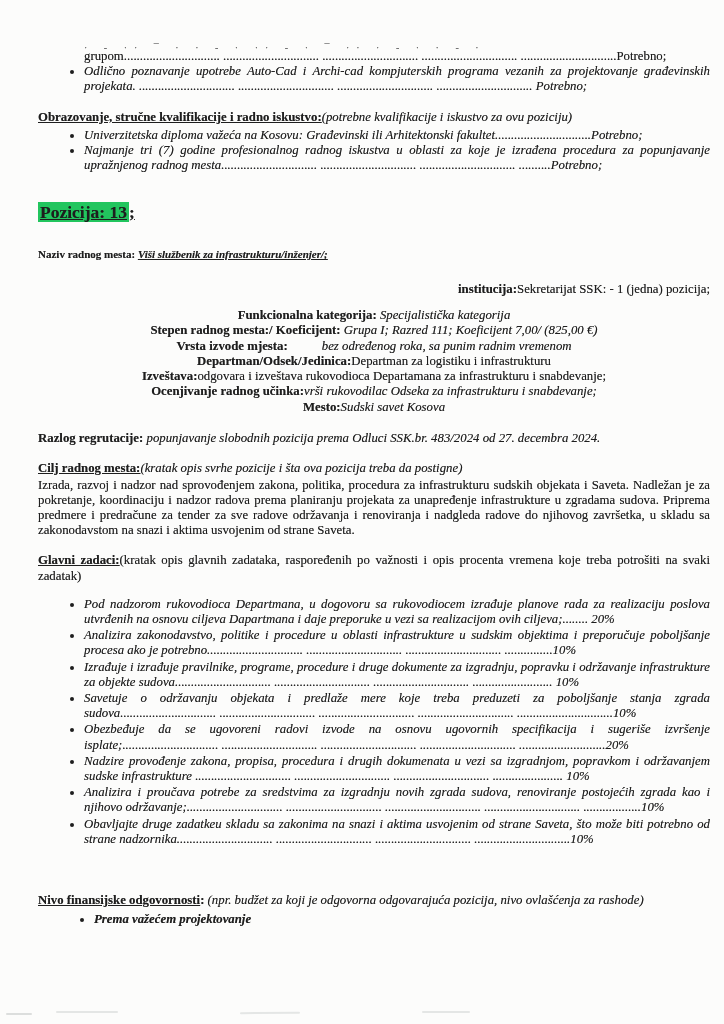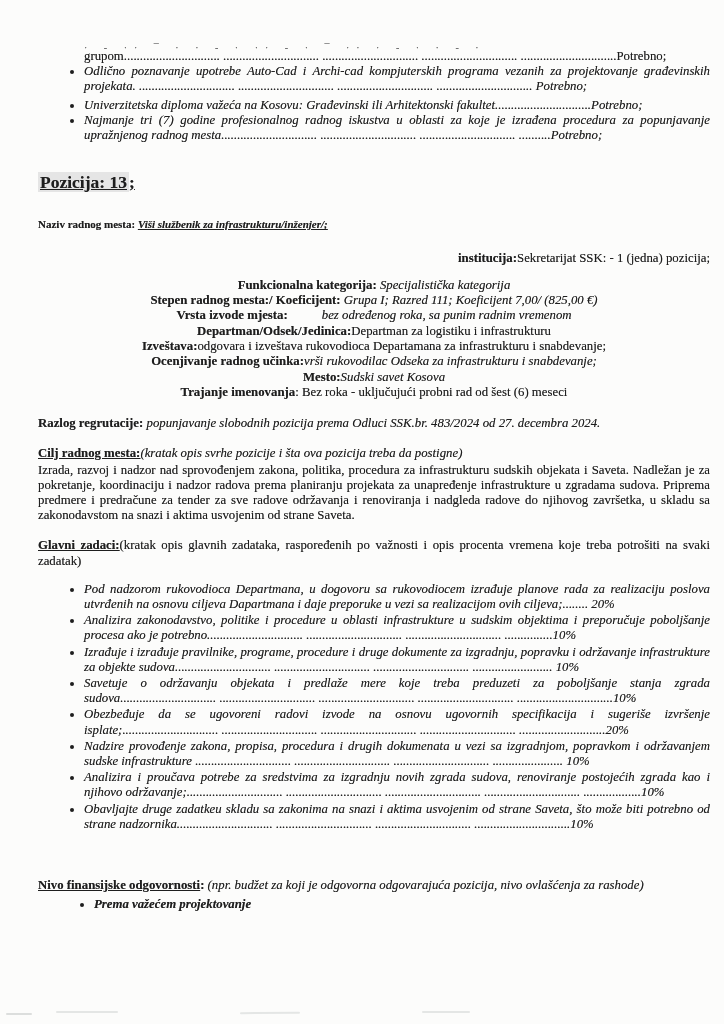--- a/index.html
+++ b/index.html
@@ -18,21 +18,21 @@
   .bi{font-weight:bold;font-style:italic;}
   .u{text-decoration:underline;}
   .j{text-align:justify;}
   .blist{list-style:disc outside;padding-left:46px;}
   .blist li{text-align:justify;font-style:italic;}
   .cutline{height:9px;overflow:hidden;margin-left:46px;color:#6a6a6a;font-size:10px;letter-spacing:7px;white-space:nowrap;}
   .hang{margin-left:46px;text-align:justify;}
   .hdr{margin-top:15px;}
   .poz{font-size:17.5px;line-height:22px;margin-top:28px;font-weight:bold;}
   .poz .u2{text-decoration:underline;}
-  .hl{background:#e5e5e5;padding:0 2px;}
+  .hl{background:#22c55e;padding:0 2px;}
   .naziv{margin-top:24px;font-size:11px;}
   .inst{margin-top:19px;text-align:right;}
   .fgroup{margin-top:11px;text-align:center;}
   .fld{line-height:15.3px;}
   .gap{padding-left:34px;margin-top:32px;}
   .razlog{margin-top:16px;}
   .cilj-body{margin-top:1px;text-align:justify;}
   .tasks{margin-top:13px;}
   .tasks li{margin-bottom:1px;}
   .nivo{margin-top:46px;}
@@ -50,41 +50,41 @@
 <div class="page">
 
   <div class="cutline">· - ·· ¯ · · - · ·· - · ¯ ·· · - · · - ·</div>
 
   <div class="hang"><span>grupom</span><span class="dots">.............................. .............................. .............................. .............................. ..............................</span><span>Potrebno;</span></div>
 
   <ul class="blist">
     <li><span>Odlično poznavanje upotrebe Auto-Cad i Archi-cad kompjuterskih programa vezanih za projektovanje građevinskih projekata. </span><span class="dots">.............................. .............................. .............................. ..............................</span><span> Potrebno;</span></li>
   </ul>
 
+  <p class="hdr j"><span class="b u">Obrazovanje, stručne kvalifikacije i radno iskustvo:</span><span class="i">(potrebne kvalifikacije i iskustvo za ovu poziciju)</span></p>
 
   <ul class="blist" style="margin-top:3px;">
     <li><span>Univerzitetska diploma važeća na Kosovu: Građevinski ili Arhitektonski fakultet</span><span class="dots">..............................</span><span>Potrebno;</span></li>
     <li><span>Najmanje tri (7) godine profesionalnog radnog iskustva u oblasti za koje je izrađena procedura za popunjavanje upražnjenog radnog mesta</span><span class="dots">.............................. .............................. .............................. ..........</span><span>Potrebno;</span></li>
   </ul>
 
   <h2 class="poz"><span class="u2"><span class="hl">Pozicija: 13</span><span>;</span></span></h2>
 
   <p class="naziv"><span class="b">Naziv radnog mesta: </span><span class="bi u">Viši službenik  za infrastrukturu/inženjer/;</span></p>
 
   <p class="fld inst"><b>institucija:</b><span>Sekretarijat SSK: - 1 (jedna) pozicija;</span></p>
 
   <div class="fgroup">
     <p class="fld"><b>Funkcionalna kategorija: </b><span class="i">Specijalistička kategorija</span></p>
     <p class="fld"><b>Stepen radnog mesta:/ Koeficijent: </b><span class="i">Grupa I; Razred  111; Koeficijent 7,00/ (825,00 €)</span></p>
     <p class="fld"><b>Vrsta izvode mjesta:</b><span class="i gap">bez određenog roka, sa punim radnim vremenom</span></p>
     <p class="fld"><b>Departman/Odsek/Jedinica:</b><span>Departman za logistiku i infrastrukturu</span></p>
     <p class="fld"><b>Izveštava:</b><span>odgovara i izveštava rukovodioca Departamana za infrastrukturu i snabdevanje;</span></p>
     <p class="fld"><b>Ocenjivanje radnog učinka:</b><span class="i">vrši rukovodilac Odseka  za infrastrukturu i snabdevanje;</span></p>
     <p class="fld"><b>Mesto:</b><span class="i">Sudski savet Kosova</span></p>
-    <p class="fld"><b>Trajanje imenovanja</b><span>: Bez roka - uključujući probni rad od šest (6) meseci</span></p>
   </div>
 
   <p class="fld razlog"><b>Razlog regrutacije: </b><span class="i">popunjavanje slobodnih pozicija prema Odluci SSK.br. 483/2024 od 27. decembra 2024.</span></p>
 
   <div>
     <p class="hdr"><span class="b u">Cilj radnog mesta:</span><span class="i">(kratak opis svrhe pozicije i šta ova pozicija treba da postigne)</span></p>
     <p class="cilj-body">Izrada, razvoj  i nadzor nad sprovođenjem zakona, politika, procedura za infrastrukturu sudskih objekata i Saveta. Nadležan je za pokretanje, koordinaciju i nadzor radova prema planiranju projekata za unapređenje infrastrukture u zgradama sudova. Priprema predmere i predračune za tender za sve radove održavanja i renoviranja i nadgleda radove do njihovog završetka, u skladu sa zakonodavstom na snazi i aktima usvojenim od strane Saveta.</p>
   </div>
 
   <div>

